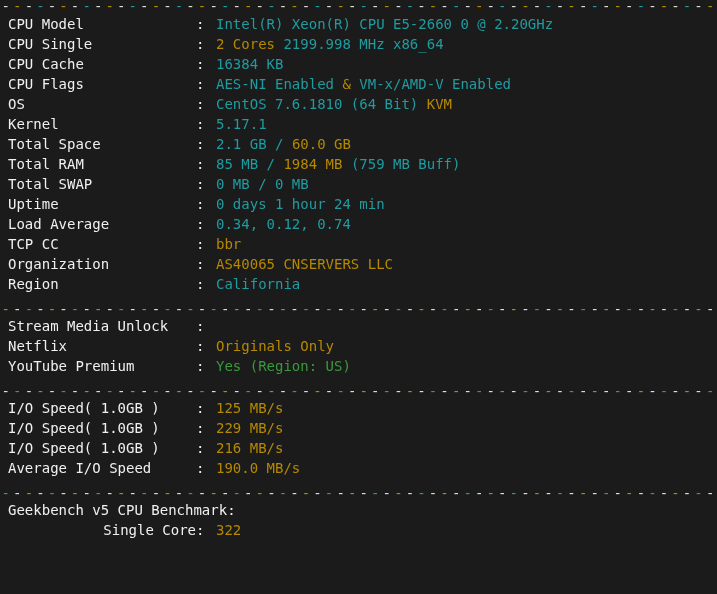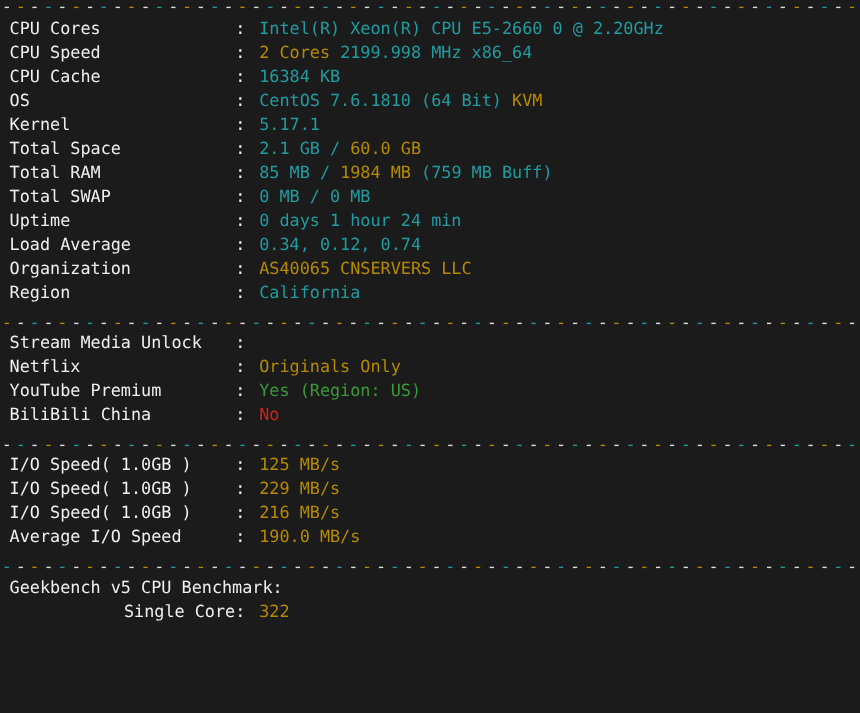--- a/index.html
+++ b/index.html
@@ -87,42 +87,43 @@
   }
 </style>
 </head>
 <body>
 
 <div id="term">
 
   <div class="sep"><span class="dsh" style="color:#dddddd">-</span><span class="dsh" style="color:#b58900">-</span><span class="dsh" style="color:#dddddd">-</span><span class="dsh" style="color:#1f9ca0">-</span><span class="dsh" style="color:#dddddd">-</span><span class="dsh" style="color:#b58900">-</span><span class="dsh" style="color:#dddddd">-</span><span class="dsh" style="color:#1f9ca0">-</span><span class="dsh" style="color:#dddddd">-</span><span class="dsh" style="color:#b58900">-</span><span class="dsh" style="color:#dddddd">-</span><span class="dsh" style="color:#1f9ca0">-</span><span class="dsh" style="color:#dddddd">-</span><span class="dsh" style="color:#b58900">-</span><span class="dsh" style="color:#dddddd">-</span><span class="dsh" style="color:#1f9ca0">-</span><span class="dsh" style="color:#dddddd">-</span><span class="dsh" style="color:#b58900">-</span><span class="dsh" style="color:#dddddd">-</span><span class="dsh" style="color:#1f9ca0">-</span><span class="dsh" style="color:#dddddd">-</span><span class="dsh" style="color:#b58900">-</span><span class="dsh" style="color:#dddddd">-</span><span class="dsh" style="color:#1f9ca0">-</span><span class="dsh" style="color:#dddddd">-</span><span class="dsh" style="color:#b58900">-</span><span class="dsh" style="color:#dddddd">-</span><span class="dsh" style="color:#1f9ca0">-</span><span class="dsh" style="color:#dddddd">-</span><span class="dsh" style="color:#b58900">-</span><span class="dsh" style="color:#dddddd">-</span><span class="dsh" style="color:#1f9ca0">-</span><span class="dsh" style="color:#dddddd">-</span><span class="dsh" style="color:#b58900">-</span><span class="dsh" style="color:#dddddd">-</span><span class="dsh" style="color:#1f9ca0">-</span><span class="dsh" style="color:#dddddd">-</span><span class="dsh" style="color:#b58900">-</span><span class="dsh" style="color:#dddddd">-</span><span class="dsh" style="color:#1f9ca0">-</span><span class="dsh" style="color:#dddddd">-</span><span class="dsh" style="color:#b58900">-</span><span class="dsh" style="color:#dddddd">-</span><span class="dsh" style="color:#1f9ca0">-</span><span class="dsh" style="color:#dddddd">-</span><span class="dsh" style="color:#b58900">-</span><span class="dsh" style="color:#dddddd">-</span><span class="dsh" style="color:#1f9ca0">-</span><span class="dsh" style="color:#dddddd">-</span><span class="dsh" style="color:#b58900">-</span><span class="dsh" style="color:#dddddd">-</span><span class="dsh" style="color:#1f9ca0">-</span><span class="dsh" style="color:#dddddd">-</span><span class="dsh" style="color:#b58900">-</span><span class="dsh" style="color:#dddddd">-</span><span class="dsh" style="color:#1f9ca0">-</span><span class="dsh" style="color:#dddddd">-</span><span class="dsh" style="color:#b58900">-</span><span class="dsh" style="color:#dddddd">-</span><span class="dsh" style="color:#1f9ca0">-</span><span class="dsh" style="color:#dddddd">-</span><span class="dsh" style="color:#b58900">-</span></div>
 
   <div id="sec-0" style="margin-top: 1px;">
-      <div class="line"><span class="label">CPU Cores</span><span class="colon">:</span><span class="val"><span class="c-cyan">Intel(R) Xeon(R) CPU E5-2660 0 @ 2.20GHz</span></span></div>
-      <div class="line"><span class="label">CPU Speed</span><span class="colon">:</span><span class="val"><span class="c-gold">2 Cores </span><span class="c-cyan">2199.998 MHz x86_64</span></span></div>
+      <div class="line"><span class="label">CPU Model</span><span class="colon">:</span><span class="val"><span class="c-cyan">Intel(R) Xeon(R) CPU E5-2660 0 @ 2.20GHz</span></span></div>
+      <div class="line"><span class="label">CPU Single</span><span class="colon">:</span><span class="val"><span class="c-gold">2 Cores </span><span class="c-cyan">2199.998 MHz x86_64</span></span></div>
       <div class="line"><span class="label">CPU Cache</span><span class="colon">:</span><span class="val"><span class="c-cyan">16384 KB</span></span></div>
+      <div class="line"><span class="label">CPU Flags</span><span class="colon">:</span><span class="val"><span class="c-cyan">AES-NI Enabled </span><span class="c-gold">&amp; </span><span class="c-cyan">VM-x/AMD-V Enabled</span></span></div>
       <div class="line"><span class="label">OS</span><span class="colon">:</span><span class="val"><span class="c-cyan">CentOS 7.6.1810 (64 Bit) </span><span class="c-gold">KVM</span></span></div>
       <div class="line"><span class="label">Kernel</span><span class="colon">:</span><span class="val"><span class="c-cyan">5.17.1</span></span></div>
       <div class="line"><span class="label">Total Space</span><span class="colon">:</span><span class="val"><span class="c-cyan">2.1 GB </span><span class="c-cyan">/ </span><span class="c-gold">60.0 GB</span></span></div>
       <div class="line"><span class="label">Total RAM</span><span class="colon">:</span><span class="val"><span class="c-cyan">85 MB / </span><span class="c-gold">1984 MB </span><span class="c-cyan">(759 MB Buff)</span></span></div>
       <div class="line"><span class="label">Total SWAP</span><span class="colon">:</span><span class="val"><span class="c-cyan">0 MB / 0 MB</span></span></div>
       <div class="line"><span class="label">Uptime</span><span class="colon">:</span><span class="val"><span class="c-cyan">0 days 1 hour 24 min</span></span></div>
       <div class="line"><span class="label">Load Average</span><span class="colon">:</span><span class="val"><span class="c-cyan">0.34, 0.12, 0.74</span></span></div>
+      <div class="line"><span class="label">TCP CC</span><span class="colon">:</span><span class="val"><span class="c-gold">bbr</span></span></div>
       <div class="line"><span class="label">Organization</span><span class="colon">:</span><span class="val"><span class="c-gold">AS40065 CNSERVERS LLC</span></span></div>
       <div class="line"><span class="label">Region</span><span class="colon">:</span><span class="val"><span class="c-cyan">California</span></span></div>
       <div class="blank-sm"></div>
     </div>
 
   <div class="sep"><span class="dsh" style="color:#b58900">-</span><span class="dsh" style="color:#dddddd">-</span><span class="dsh" style="color:#1f9ca0">-</span><span class="dsh" style="color:#dddddd">-</span><span class="dsh" style="color:#b58900">-</span><span class="dsh" style="color:#dddddd">-</span><span class="dsh" style="color:#1f9ca0">-</span><span class="dsh" style="color:#dddddd">-</span><span class="dsh" style="color:#b58900">-</span><span class="dsh" style="color:#dddddd">-</span><span class="dsh" style="color:#1f9ca0">-</span><span class="dsh" style="color:#dddddd">-</span><span class="dsh" style="color:#b58900">-</span><span class="dsh" style="color:#dddddd">-</span><span class="dsh" style="color:#1f9ca0">-</span><span class="dsh" style="color:#dddddd">-</span><span class="dsh" style="color:#b58900">-</span><span class="dsh" style="color:#dddddd">-</span><span class="dsh" style="color:#1f9ca0">-</span><span class="dsh" style="color:#dddddd">-</span><span class="dsh" style="color:#b58900">-</span><span class="dsh" style="color:#dddddd">-</span><span class="dsh" style="color:#1f9ca0">-</span><span class="dsh" style="color:#dddddd">-</span><span class="dsh" style="color:#b58900">-</span><span class="dsh" style="color:#dddddd">-</span><span class="dsh" style="color:#1f9ca0">-</span><span class="dsh" style="color:#dddddd">-</span><span class="dsh" style="color:#b58900">-</span><span class="dsh" style="color:#dddddd">-</span><span class="dsh" style="color:#1f9ca0">-</span><span class="dsh" style="color:#dddddd">-</span><span class="dsh" style="color:#b58900">-</span><span class="dsh" style="color:#dddddd">-</span><span class="dsh" style="color:#1f9ca0">-</span><span class="dsh" style="color:#dddddd">-</span><span class="dsh" style="color:#b58900">-</span><span class="dsh" style="color:#dddddd">-</span><span class="dsh" style="color:#1f9ca0">-</span><span class="dsh" style="color:#dddddd">-</span><span class="dsh" style="color:#b58900">-</span><span class="dsh" style="color:#dddddd">-</span><span class="dsh" style="color:#1f9ca0">-</span><span class="dsh" style="color:#dddddd">-</span><span class="dsh" style="color:#b58900">-</span><span class="dsh" style="color:#dddddd">-</span><span class="dsh" style="color:#1f9ca0">-</span><span class="dsh" style="color:#dddddd">-</span><span class="dsh" style="color:#b58900">-</span><span class="dsh" style="color:#dddddd">-</span><span class="dsh" style="color:#1f9ca0">-</span><span class="dsh" style="color:#dddddd">-</span><span class="dsh" style="color:#b58900">-</span><span class="dsh" style="color:#dddddd">-</span><span class="dsh" style="color:#1f9ca0">-</span><span class="dsh" style="color:#dddddd">-</span><span class="dsh" style="color:#b58900">-</span><span class="dsh" style="color:#dddddd">-</span><span class="dsh" style="color:#1f9ca0">-</span><span class="dsh" style="color:#dddddd">-</span><span class="dsh" style="color:#b58900">-</span><span class="dsh" style="color:#dddddd">-</span></div>
 
   <div id="sec-1">
       <div class="line"><span class="label">Stream Media Unlock</span><span class="colon">:</span><span class="val"><span class="c-white"></span></span></div>
       <div class="line"><span class="label">Netflix</span><span class="colon">:</span><span class="val"><span class="c-gold">Originals Only</span></span></div>
       <div class="line"><span class="label">YouTube Premium</span><span class="colon">:</span><span class="val"><span class="c-green">Yes (Region: US)</span></span></div>
-      <div class="line"><span class="label">BiliBili China</span><span class="colon">:</span><span class="val"><span class="c-red">No</span></span></div>
       <div class="blank-sm"></div>
     </div>
 
   <div class="sep"><span class="dsh" style="color:#dddddd">-</span><span class="dsh" style="color:#1f9ca0">-</span><span class="dsh" style="color:#dddddd">-</span><span class="dsh" style="color:#b58900">-</span><span class="dsh" style="color:#dddddd">-</span><span class="dsh" style="color:#1f9ca0">-</span><span class="dsh" style="color:#dddddd">-</span><span class="dsh" style="color:#b58900">-</span><span class="dsh" style="color:#dddddd">-</span><span class="dsh" style="color:#1f9ca0">-</span><span class="dsh" style="color:#dddddd">-</span><span class="dsh" style="color:#b58900">-</span><span class="dsh" style="color:#dddddd">-</span><span class="dsh" style="color:#1f9ca0">-</span><span class="dsh" style="color:#dddddd">-</span><span class="dsh" style="color:#b58900">-</span><span class="dsh" style="color:#dddddd">-</span><span class="dsh" style="color:#1f9ca0">-</span><span class="dsh" style="color:#dddddd">-</span><span class="dsh" style="color:#b58900">-</span><span class="dsh" style="color:#dddddd">-</span><span class="dsh" style="color:#1f9ca0">-</span><span class="dsh" style="color:#dddddd">-</span><span class="dsh" style="color:#b58900">-</span><span class="dsh" style="color:#dddddd">-</span><span class="dsh" style="color:#1f9ca0">-</span><span class="dsh" style="color:#dddddd">-</span><span class="dsh" style="color:#b58900">-</span><span class="dsh" style="color:#dddddd">-</span><span class="dsh" style="color:#1f9ca0">-</span><span class="dsh" style="color:#dddddd">-</span><span class="dsh" style="color:#b58900">-</span><span class="dsh" style="color:#dddddd">-</span><span class="dsh" style="color:#1f9ca0">-</span><span class="dsh" style="color:#dddddd">-</span><span class="dsh" style="color:#b58900">-</span><span class="dsh" style="color:#dddddd">-</span><span class="dsh" style="color:#1f9ca0">-</span><span class="dsh" style="color:#dddddd">-</span><span class="dsh" style="color:#b58900">-</span><span class="dsh" style="color:#dddddd">-</span><span class="dsh" style="color:#1f9ca0">-</span><span class="dsh" style="color:#dddddd">-</span><span class="dsh" style="color:#b58900">-</span><span class="dsh" style="color:#dddddd">-</span><span class="dsh" style="color:#1f9ca0">-</span><span class="dsh" style="color:#dddddd">-</span><span class="dsh" style="color:#b58900">-</span><span class="dsh" style="color:#dddddd">-</span><span class="dsh" style="color:#1f9ca0">-</span><span class="dsh" style="color:#dddddd">-</span><span class="dsh" style="color:#b58900">-</span><span class="dsh" style="color:#dddddd">-</span><span class="dsh" style="color:#1f9ca0">-</span><span class="dsh" style="color:#dddddd">-</span><span class="dsh" style="color:#b58900">-</span><span class="dsh" style="color:#dddddd">-</span><span class="dsh" style="color:#1f9ca0">-</span><span class="dsh" style="color:#dddddd">-</span><span class="dsh" style="color:#b58900">-</span><span class="dsh" style="color:#dddddd">-</span><span class="dsh" style="color:#1f9ca0">-</span></div>
 
   <div id="sec-2">
       <div class="line"><span class="label">I/O Speed( 1.0GB )</span><span class="colon">:</span><span class="val"><span class="c-gold">125 MB/s</span></span></div>
       <div class="line"><span class="label">I/O Speed( 1.0GB )</span><span class="colon">:</span><span class="val"><span class="c-gold">229 MB/s</span></span></div>
       <div class="line"><span class="label">I/O Speed( 1.0GB )</span><span class="colon">:</span><span class="val"><span class="c-gold">216 MB/s</span></span></div>
       <div class="line"><span class="label">Average I/O Speed</span><span class="colon">:</span><span class="val"><span class="c-gold">190.0 MB/s</span></span></div>

